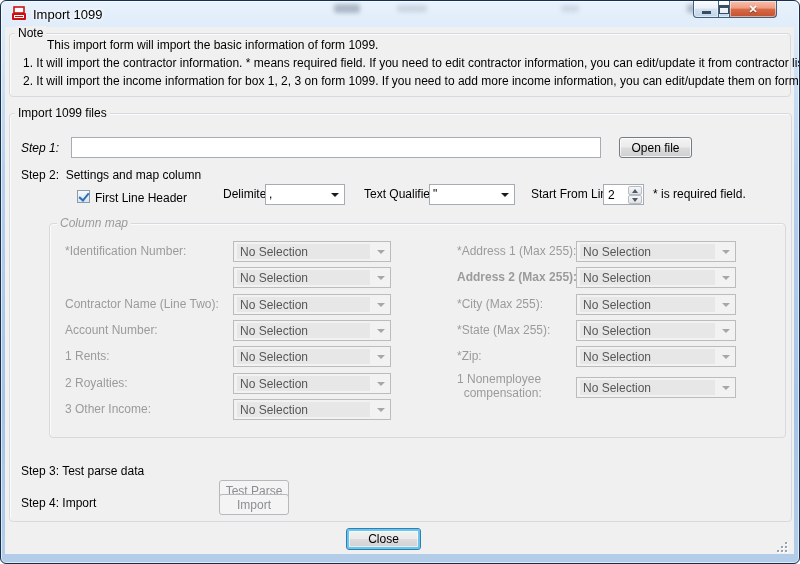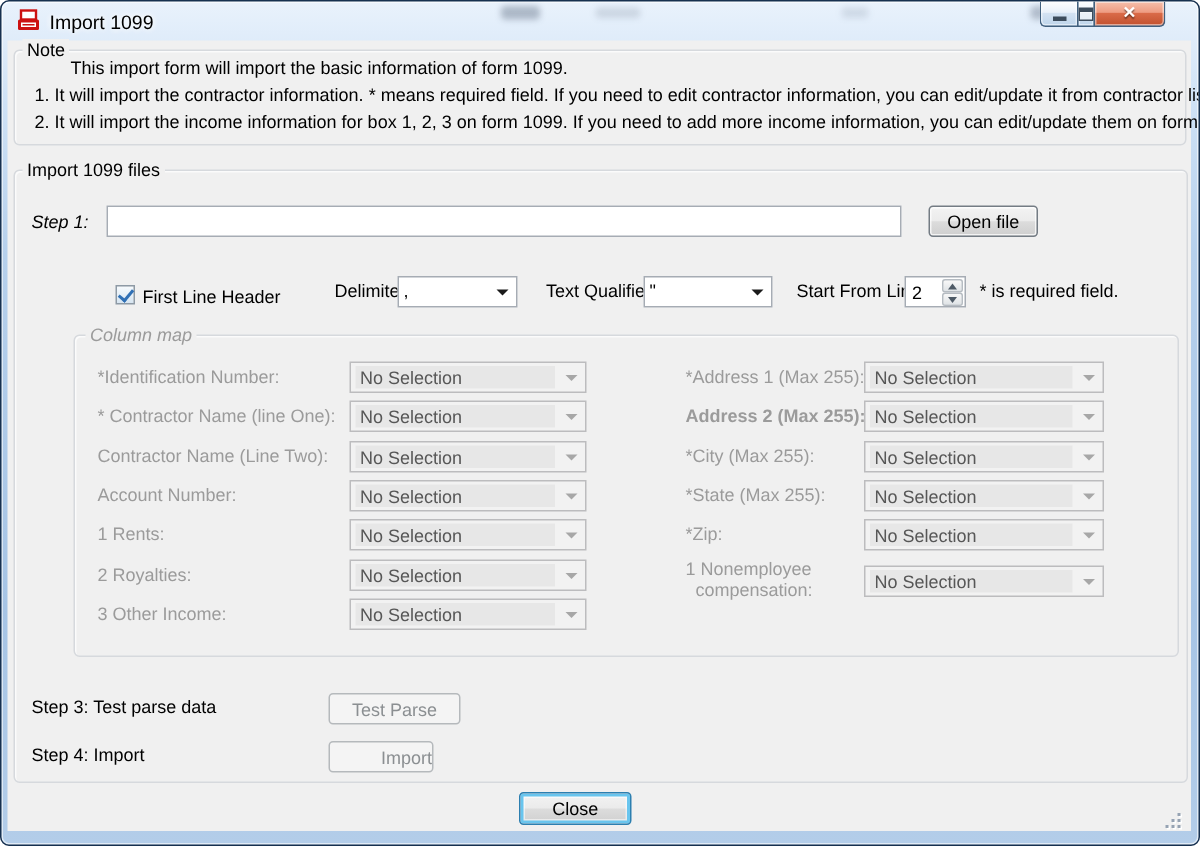--- a/index.html
+++ b/index.html
@@ -105,20 +105,21 @@
 
   <div class="group" style="left:8px;top:112px;width:783px;height:409px;"></div>
   <span class="legend" style="left:14px;top:105px;">Import 1099 files</span>
 
   <span class="lbl" style="left:20px;top:140px;font-style:italic;">Step 1:</span>
   <input class="tbox" style="left: 70px; top: 136px; width: 530px;" value="">
   <div class="btn" style="left:618px;top:136px;width:73px;height:21px;">
     <span>Open file</span>
   </div>
 
+  <span class="lbl" style="left:20px;top:167px;">Step 2:  Settings and map column</span>
   <div class="checkbox" style="left:76px;top:189px;">
     <span class="checkmark"></span>
   </div>
   <span class="lbl" style="left:94px;top:190px;">First Line Header</span>
 
   <span class="lbl" style="left:222px;top:186px;">Delimiter</span>
   <div class="combo enabled" style="left:264px;top:183px;width:80px;">
     <span class="txt">,</span>
     <span class="arrow"></span>
   </div>
@@ -142,21 +143,20 @@
   <span class="lbl" style="left:652px;top:186px;">* is required field.</span>
 
   <div class="group" style="left:48px;top:222px;width:737px;height:215px;"></div>
   <span class="legend gray" style="left:56px;top:215px;font-style:italic;">Column map</span>
 
   <span class="lbl gray" style="left:64px;top:243px;">*Identification Number:</span>
   <div class="combo disabled" style="left:232px;top:240px;width:158px;">
     <span class="txt">No Selection</span>
       <span class="arrow"></span>
   </div>
-  <span class="lbl gray" style="left:64px;top:269px;">* Contractor Name (line One):</span>
   <div class="combo disabled" style="left:232px;top:266px;width:158px;">
     <span class="txt">No Selection</span>
       <span class="arrow"></span>
   </div>
   <span class="lbl gray" style="left:64px;top:296px;">Contractor Name (Line Two):</span>
   <div class="combo disabled" style="left:232px;top:293px;width:158px;">
     <span class="txt">No Selection</span>
       <span class="arrow"></span>
   </div>
   <span class="lbl gray" style="left:64px;top:322px;">Account Number:</span>
@@ -206,25 +206,25 @@
       <span class="arrow"></span>
   </div>
   <span class="lbl gray" style="left:456px;top:371px;">1 Nonemployee
   compensation:</span>
   <div class="combo disabled" style="left:575px;top:376px;width:160px;">
     <span class="txt">No Selection</span>
       <span class="arrow"></span>
   </div>
 
   <span class="lbl" style="left:20px;top:463px;">Step 3: Test parse data</span>
-  <div class="btn disabled" style="left:218px;top:461px;width:88px;height:21px;">
+  <div class="btn disabled" style="left:218px;top:479px;width:70px;height:21px;">
     <span>Test Parse</span>
   </div>
   <span class="lbl" style="left:20px;top:495px;text-align:right;">Step 4: Import</span>
-  <div class="btn disabled" style="left:218px;top:493px;width:70px;height:21px;justify-content:flex-end;">
+  <div class="btn disabled" style="left:218px;top:493px;width:70px;height:21px;">
     <span>Import</span>
   </div>
 
   <div class="btn default" style="left:345px;top:527px;width:75px;height:22px;">
     <span>Close</span>
   </div>
 
   <div style="position:absolute;left:776px;top:541px;width:12px;height:12px;">
     <span class="gripdots light" style="left:1px;top:1px;position:absolute;"></span>
     <span class="gripdots dark" style="left:0;top:0;position:absolute;"></span>

